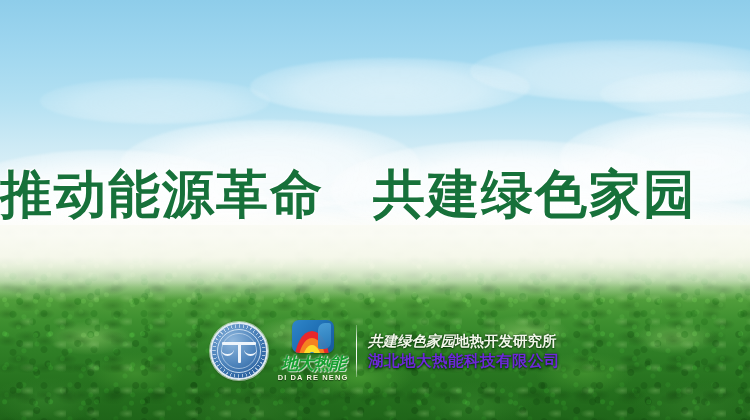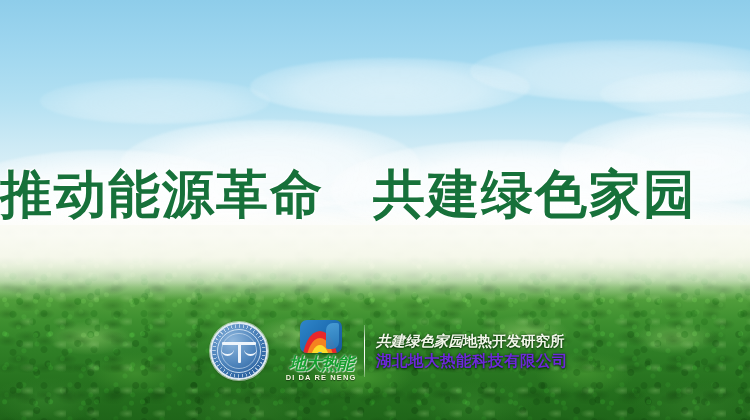--- a/index.html
+++ b/index.html
@@ -204,21 +204,21 @@
       repeating-conic-gradient(from 0deg at 50% 50%,
         rgba(238,246,253,.75) 0deg 2.2deg, rgba(238,246,253,0) 2.2deg 9deg);
     -webkit-mask:radial-gradient(circle, transparent 0 60%, #000 62% 78%, transparent 80%);
             mask:radial-gradient(circle, transparent 0 60%, #000 62% 78%, transparent 80%);
     opacity:.85;
   }
 
   
   .dida{
     position:relative; flex:0 0 74px; width:74px; height:64px;
-    margin-left:16px; display:flex; flex-direction:column; align-items:center;
+    margin-left:8px; display:flex; flex-direction:column; align-items:center;
     justify-content:flex-start;
   }
   .dida-mark{
     position:relative; width:42px; height:34px; margin-top:1px;
     border-radius:7px; overflow:hidden;
     background:linear-gradient(135deg,#2f86c9 0%,#1f6fb4 48%,#17599a 100%);
     box-shadow:0 1px 2px rgba(0,0,0,.35);
   }
   .dida-mark .arc{
     position:absolute; border-radius:50% 50% 0 0 / 100% 100% 0 0;

